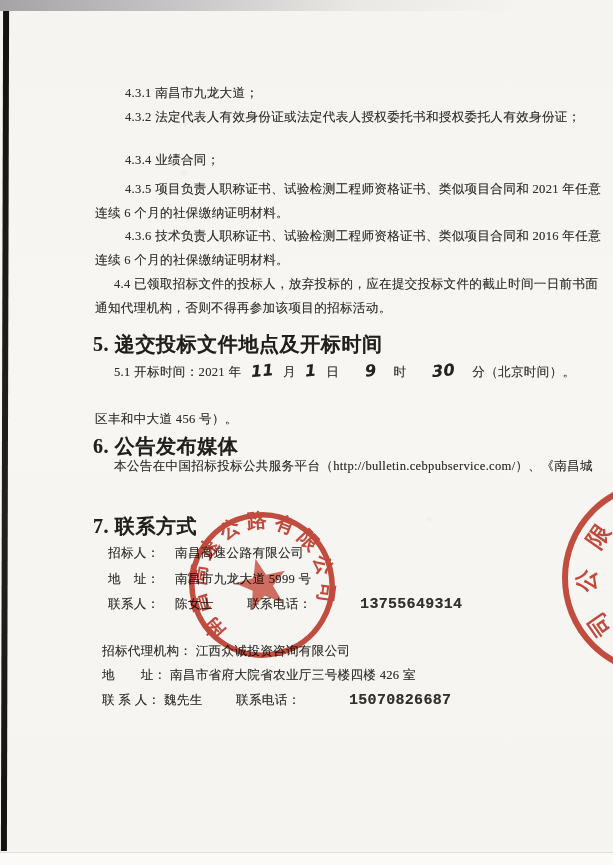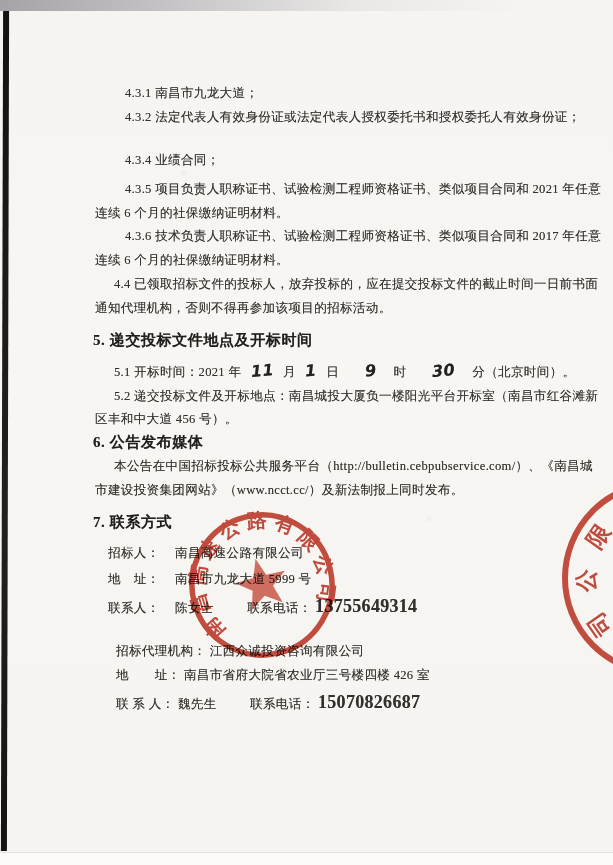--- a/index.html
+++ b/index.html
@@ -22,26 +22,26 @@
     background:linear-gradient(180deg,#141311,#23211e 60%,#141311);transform:rotate(.15deg);}
   .bottom-strip{position:absolute;left:0;right:0;bottom:0;height:12px;
     background:#fbfaf9;border-top:1px solid #e2e0dc;}
 
   
   .line{position:absolute;left:95px;white-space:nowrap;
     font-size:12.6px;letter-spacing:.3px;color:#32302c;
     text-shadow:0 0 .4px rgba(40,38,34,.45);}
   .clause{left:125px;}
   .sub{left:114px;}
-  .heading{left:93px;font-size:15px;font-weight:700;color:#211f1c;letter-spacing:.6px;}
+  .heading{left:93px;font-size:20px;font-weight:700;color:#211f1c;letter-spacing:.6px;}
   .contact{left:108px;}
-  .agency{left:116px;}
+  .agency{left:102px;}
   .val{margin-left:12px;}
   .phone-lbl{margin-left:30px;}
-  .num{font-family:Liberation Serif, serif;font-weight:700;font-size:18px;}
+  .num{font-family:Liberation Mono, monospace;font-weight:700;font-size:15px;margin-left:45px;}
   .hand{display:inline-block;font-family:"DejaVu Sans",sans-serif;
     font-style:italic;font-weight:600;font-size:16px;color:#24221f;
     transform:rotate(-5deg);margin:0 6px;}
   .hand-sp{margin:0 14px;}
   .unit-sp{margin-right:8px;}
 
   
   .seal{position:absolute;mix-blend-mode:multiply;opacity:.88;}
   .seal-main{left:177px;top:500px;width:170px;height:170px;transform:rotate(-14deg);}
   .seal-edge{left:560px;top:478px;width:200px;height:200px;}
@@ -60,43 +60,41 @@
 
   <div class="top-strip"></div>
   <div class="left-bar"></div>
   <div class="bottom-strip"></div>
 
   <div class="line clause" style="top:85px">4.3.1 南昌市九龙大道；</div>
   <div class="line clause" style="top:109px">4.3.2 法定代表人有效身份证或法定代表人授权委托书和授权委托人有效身份证；</div>
   <div class="line clause" style="top:152px">4.3.4 业绩合同；</div>
   <div class="line clause" style="top:181px">4.3.5 项目负责人职称证书、试验检测工程师资格证书、类似项目合同和 2021 年任意</div>
   <div class="line" style="top:205px">连续 6 个月的社保缴纳证明材料。</div>
-  <div class="line clause" style="top:228px">4.3.6 技术负责人职称证书、试验检测工程师资格证书、类似项目合同和 2017 年任意</div>
+  <div class="line clause" style="top:228px">4.3.6 技术负责人职称证书、试验检测工程师资格证书、类似项目合同和 2016 年任意</div>
   <div class="line" style="top:252px">连续 6 个月的社保缴纳证明材料。</div>
   <div class="line sub" style="top:276px">4.4 已领取招标文件的投标人，放弃投标的，应在提交投标文件的截止时间一日前书面</div>
   <div class="line" style="top:300px">通知代理机构，否则不得再参加该项目的招标活动。</div>
 
   <div class="line heading" style="top:331px">5. 递交投标文件地点及开标时间</div>
   <div class="line sub" style="top:361px">
     <span>5.1 开标时间：2021 年</span>
     <span class="hand">11</span>
     <span>月</span>
     <span class="hand">1</span>
     <span class="unit-sp">日</span>
     <span class="hand hand-sp">9</span>
     <span class="unit-sp">时</span>
     <span class="hand hand-sp">30</span>
     <span>分（北京时间）。</span>
   </div>
-  <div class="line sub" style="top:388px">5.2 递交投标文件及开标地点：南昌城投大厦负一楼阳光平台开标室（南昌市红谷滩新</div>
   <div class="line" style="top:411px">区丰和中大道 456 号）。</div>
 
   <div class="line heading" style="top:433px">6. 公告发布媒体</div>
   <div class="line sub" style="top:458px">本公告在中国招标投标公共服务平台（http://bulletin.cebpubservice.com/）、《南昌城</div>
-  <div class="line" style="top:482px">市建设投资集团网站》（www.ncct.cc/）及新法制报上同时发布。</div>
 
   <div class="line heading" style="top:513px">7. 联系方式</div>
 
   <div class="line contact" style="top:545px">
     <span>招标人：</span>
     <span class="val">南昌高速公路有限公司</span>
   </div>
   <div class="line contact" style="top:571px">
     <span>地　址：</span>
     <span class="val">南昌市九龙大道 5999 号</span>

